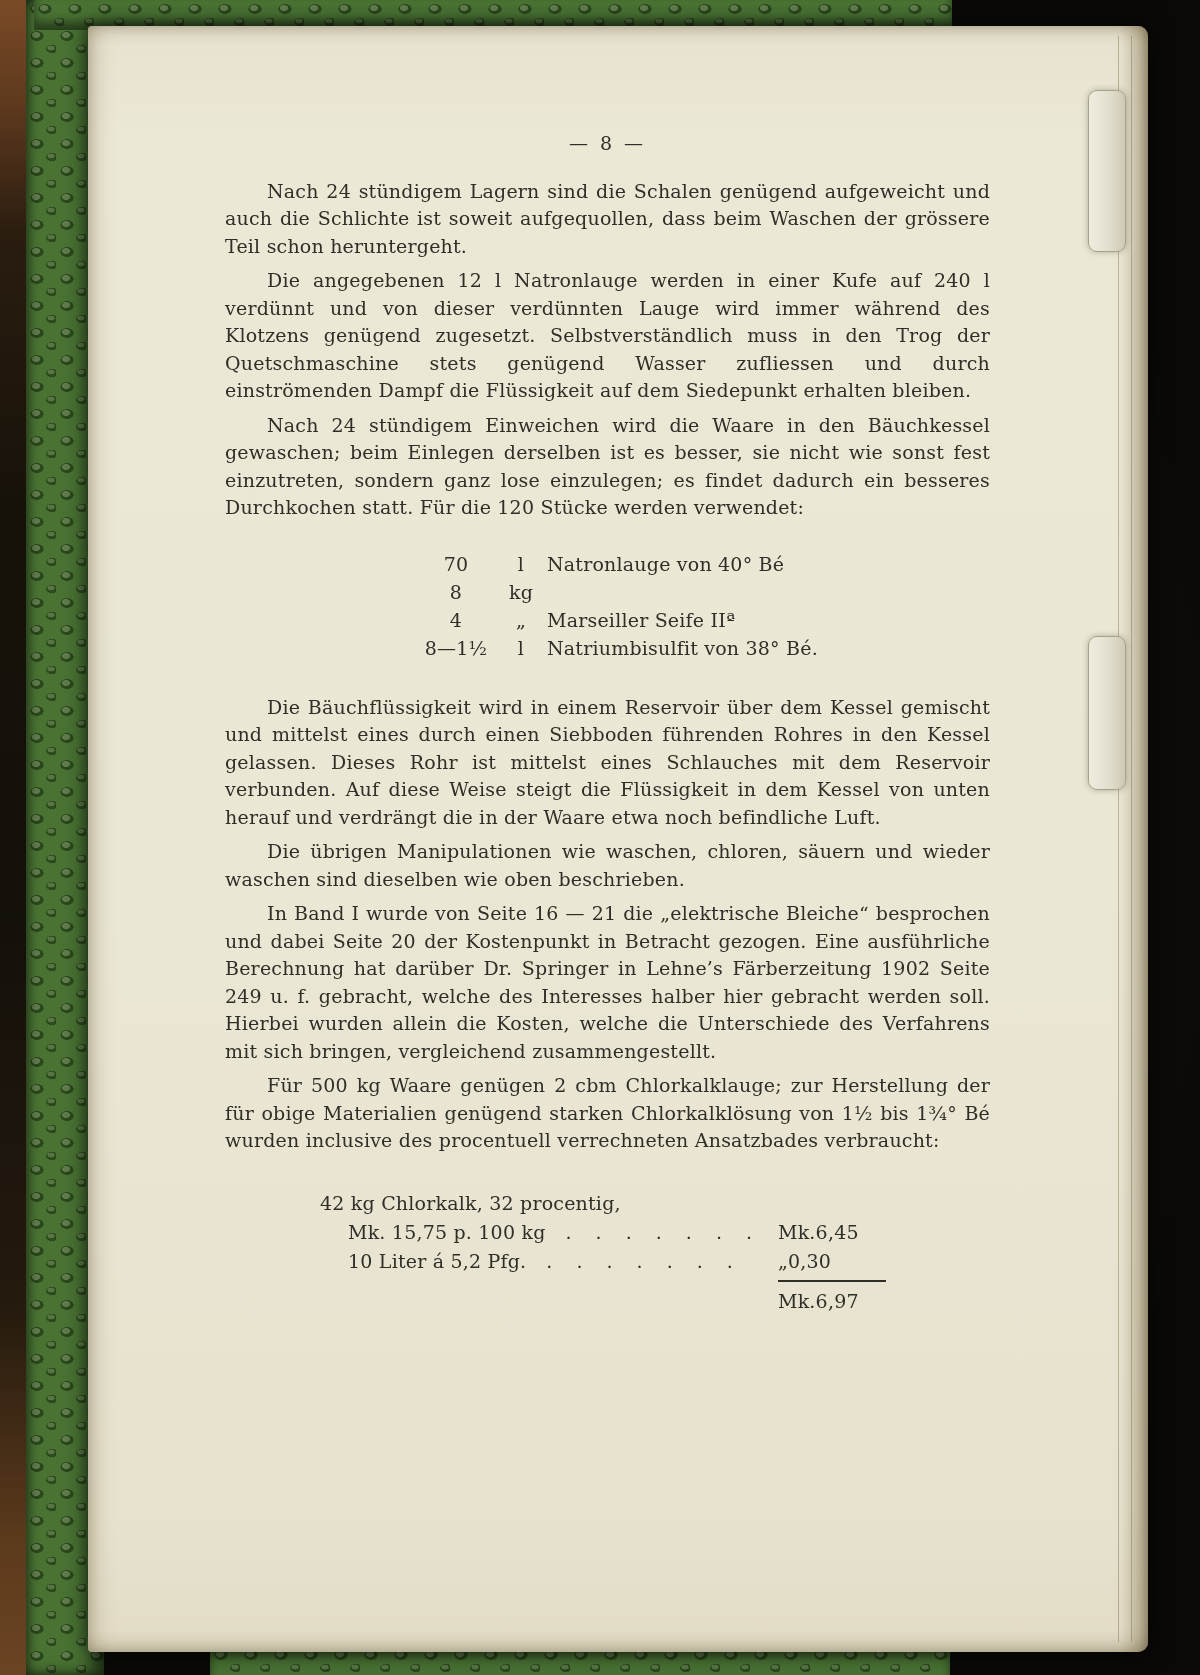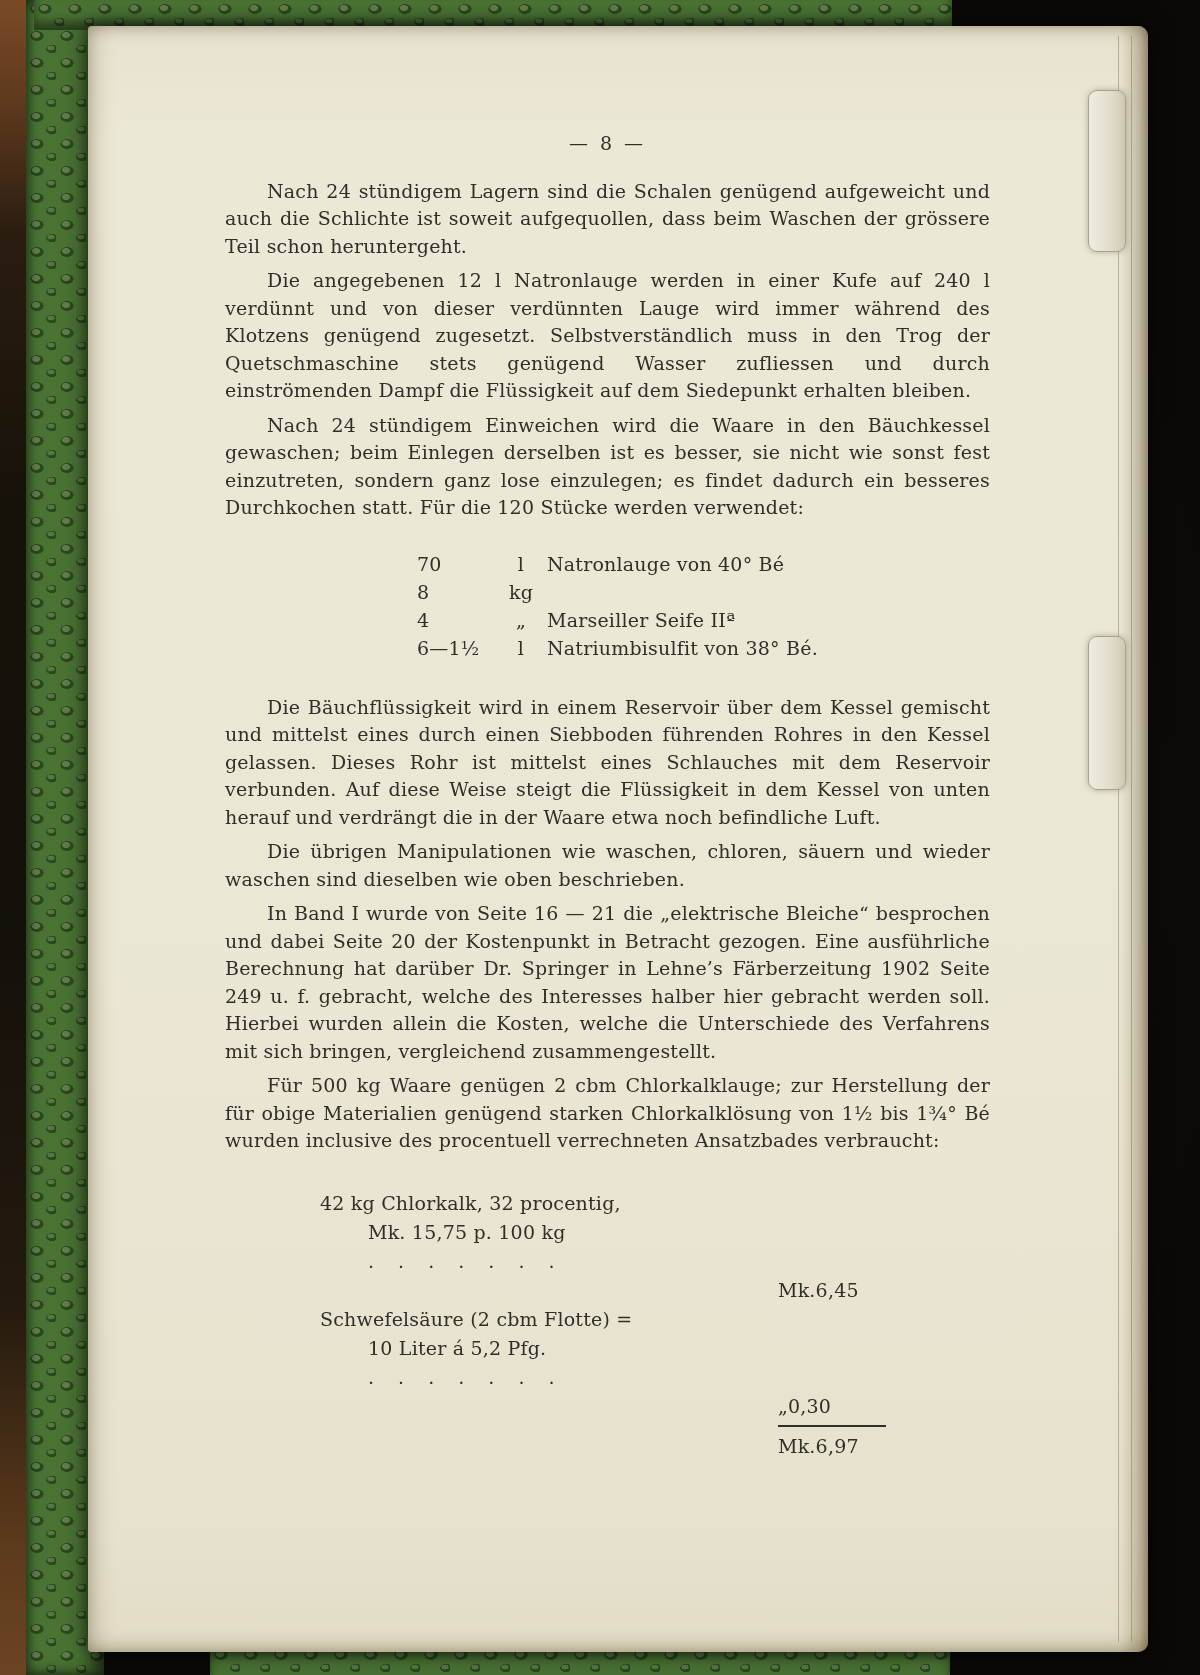--- a/index.html
+++ b/index.html
@@ -89,27 +89,27 @@
     margin: 0 0 20px 0;
     padding-top: 104px;
     text-align: center;
     letter-spacing: 3px;
     font-size: 19px;
   }
   .text-block p { margin: 0 0 7px 0; text-indent: 42px; }
 
   .recipe { margin: 28px 0 32px 192px; line-height: 28px; }
   .recipe-row { display: flex; }
-  .r-qty  { width: 78px; text-align: left; white-space: nowrap; }
+  .r-qty  { width: 78px; text-align: center; white-space: nowrap; }
   .r-unit { width: 52px; text-align: center; }
   .r-desc { white-space: nowrap; }
 
   .cost { margin: 34px 0 12px 95px; width: 566px; line-height: 29px; }
   .cost-row { display: flex; align-items: baseline; }
-  .cost-row.indent { padding-left: 28px; flex-direction: column; }
+  .cost-row.indent { padding-left: 28px; }
   .c-label { white-space: nowrap; }
   .c-dots  { margin-left: 20px; letter-spacing: 9px; white-space: nowrap; overflow: hidden; }
   .c-amt   { margin-left: auto; width: 108px; display: flex; justify-content: flex-start; white-space: nowrap; }
   .cost-row.total { margin-top: 4px; }
   .cost-row.total .c-amt { border-top: 2px solid #2f2e27; padding-top: 5px; }
 </style>
 </head>
 <body>
 
 <div class="scene">
@@ -144,21 +144,21 @@
         <div class="recipe-row">
           <span class="r-qty">8</span>
           <span class="r-unit">kg</span>
         </div>
         <div class="recipe-row">
           <span class="r-qty">4</span>
           <span class="r-unit">„</span>
           <span class="r-desc">Marseiller Seife IIª</span>
         </div>
         <div class="recipe-row">
-          <span class="r-qty">6—1½</span>
+          <span class="r-qty">8—1½</span>
           <span class="r-unit">l</span>
           <span class="r-desc">Natriumbisulfit von 38° Bé.</span>
         </div>
       </div>
 
       <p>Die Bäuchflüssigkeit wird in einem Reservoir über dem Kessel gemischt und mittelst eines durch einen Siebboden führenden Rohres in den Kessel gelassen. Dieses Rohr ist mittelst eines Schlauches mit dem Reservoir verbunden. Auf diese Weise steigt die Flüssigkeit in dem Kessel von unten herauf und verdrängt die in der Waare etwa noch befindliche Luft.</p>
       <p>Die übrigen Manipulationen wie waschen, chloren, säuern und wieder waschen sind dieselben wie oben beschrieben.</p>
       <p>In Band I wurde von Seite 16 — 21 die „elektrische Bleiche“ besprochen und dabei Seite 20 der Kostenpunkt in Betracht gezogen. Eine ausführliche Berechnung hat darüber Dr. Springer in Lehne’s Färberzeitung 1902 Seite 249 u. f. gebracht, welche des Interesses halber hier gebracht werden soll. Hierbei wurden allein die Kosten, welche die Unterschiede des Verfahrens mit sich bringen, vergleichend zusammengestellt.</p>
       <p>Für 500 kg Waare genügen 2 cbm Chlorkalklauge; zur Herstellung der für obige Materialien genügend starken Chlorkalklösung von 1½ bis 1¾° Bé wurden inclusive des procentuell verrechneten Ansatzbades verbraucht:</p>
 
@@ -167,23 +167,20 @@
           <span class="c-label">42 kg Chlorkalk, 32 procentig,</span>
         </div>
         <div class="cost-row indent">
           <span class="c-label">Mk. 15,75 p. 100 kg</span>
           <span class="c-dots">. . . . . . .</span>
           <span class="c-amt">
             <span>Mk.</span>
             <span>6,45</span>
           </span>
         </div>
-        <div class="cost-row">
-          <span class="c-label">Schwefelsäure (2 cbm Flotte) =</span>
-        </div>
         <div class="cost-row indent">
           <span class="c-label">10 Liter á 5,2 Pfg.</span>
           <span class="c-dots">. . . . . . .</span>
           <span class="c-amt">
             <span>„</span>
             <span>0,30</span>
           </span>
         </div>
         <div class="cost-row total">
           <span class="c-amt">

